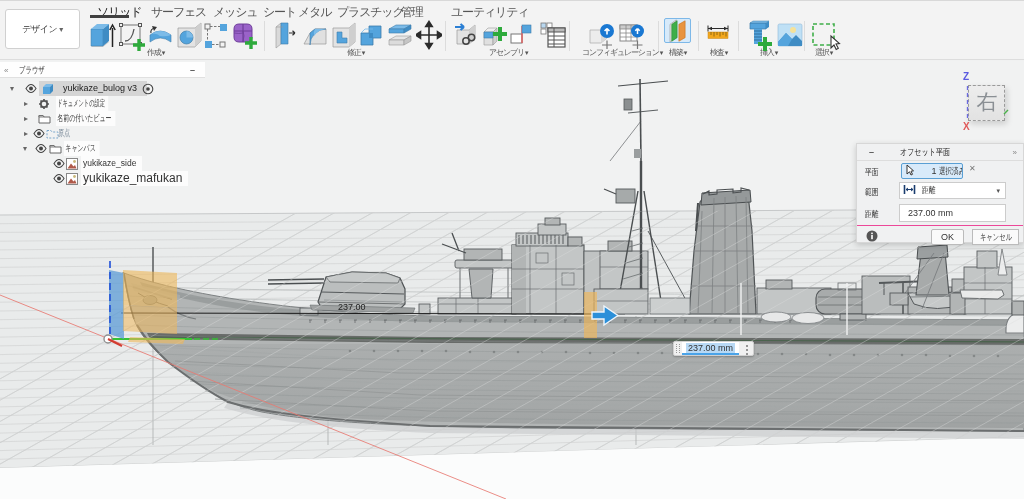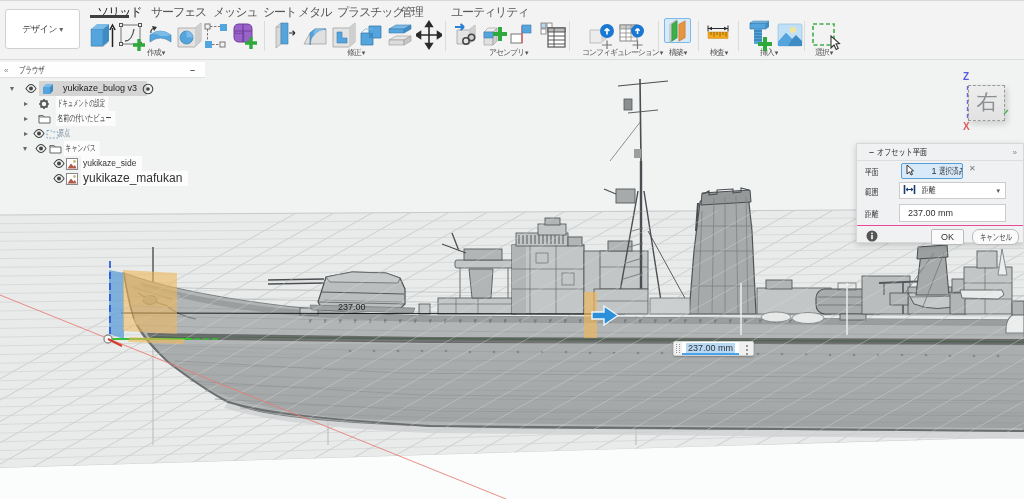--- a/index.html
+++ b/index.html
@@ -752,21 +752,21 @@
           <rect x="0.5" y="0.5" width="11" height="11" fill="#fff" stroke="#888" stroke-width="1"></rect>
           <path d="M1.5 10.5 L5 5.5 L7.5 8.5 L9 7 L10.5 10.5 Z" fill="#b05a4a"></path>
           <circle cx="8.5" cy="3.5" r="1.4" fill="#c9b87a"></circle>
         </svg>
       <span class="brlab" style="position:absolute;left:81px;font-size:12px">yukikaze_mafukan</span>
     </div>
   </div>
   <div id="dialog">
     <div style="height:17px;border-bottom:1px solid #ddd;line-height:17px">
       <span style="margin-left:12px;color:#555;font-weight:bold">–</span>
-      <span style="margin-left:0;color:#222"><span class="cjk" style="transform:scaleX(0.78)">オフセット平面</span></span>
+      <span style="margin-left:23px;color:#222"><span class="cjk" style="transform:scaleX(0.78)">オフセット平面</span></span>
       <span style="float:right;margin-right:6px;color:#888;font-size:8px">»</span>
     </div>
     <div style="position:relative;height:20px">
       <span style="position:absolute;left:8px;top:5px"><span class="cjk" style="transform:scaleX(0.75)">平面</span></span>
       <span style="position:absolute;left:44px;top:2px;width:62px;height:16px;background:#d8eafa;border:1px solid #5a9fd4;border-radius:2px;line-height:14px;white-space:nowrap;overflow:hidden">
         <svg style="vertical-align:-2px;margin-left:3px" width="10" height="12" viewBox="0 0 10 12">
             <path d="M2 1 L2 10 L4.5 7.8 L6 11 L7.5 10.3 L6 7.2 L8.5 6.8 Z" fill="#fff" stroke="#333" stroke-width="1"></path>
           </svg>
         <span style="margin-left:14px">1 <span class="cjk" style="transform:scaleX(0.72)">選択済み</span></span></span>
       <span style="position:absolute;left:112px;top:3px;color:#777;font-size:8px">✕</span>
@@ -785,21 +785,21 @@
       <span style="position:absolute;left:8px;top:5px"><span class="cjk" style="transform:scaleX(0.75)">距離</span></span>
       <span style="position:absolute;left:42px;top:1px;width:107px;height:18px;background:#fff;border:1px solid #ccc;line-height:17px"><span style="margin-left:8px">237.00 mm</span></span>
     </div>
     <div style="position:relative;height:21px;border-top:1px solid #ec4899">
       <svg style="position:absolute;left:9px;top:4px" width="12" height="12" viewBox="0 0 12 12">
           <circle cx="6" cy="6" r="5.5" fill="#555"></circle>
           <rect x="5.2" y="5" width="1.6" height="4.2" fill="#fff"></rect>
           <rect x="5.2" y="2.6" width="1.6" height="1.6" fill="#fff"></rect>
         </svg>
       <span style="position:absolute;left:74px;top:3px;width:33px;height:16px;background:#fafafa;border:1px solid #bbb;border-radius:2px;text-align:center;line-height:15px">OK</span>
-      <span style="position:absolute;left:115px;top:3px;width:47px;height:16px;background:#fafafa;border:1px solid #bbb;border-radius:7px;text-align:center;line-height:15px"><span class="cjk" style="transform:scaleX(0.7);transform-origin:50% 50%">キャンセル</span></span>
+      <span style="position:absolute;left:115px;top:3px;width:47px;height:16px;background:#fafafa;border:1px solid #bbb;border-radius:0;text-align:center;line-height:15px"><span class="cjk" style="transform:scaleX(0.7);transform-origin:50% 50%">キャンセル</span></span>
     </div>
   </div>
   <div id="viewcube">
     <div style="position:absolute;left:968px;top:85px;width:37px;height:36px;background:linear-gradient(180deg,#ededed,#e2e2e2);border:1.5px dashed #9a9a9a;box-shadow:2px 3px 6px rgba(0,0,0,0.15)"></div>
     <div style="position:absolute;left:974px;top:88px;width:26px;height:28px;font-size:21px;color:#8a8f94;text-align:center;line-height:28px">右</div>
     <svg style="position:absolute;left:958px;top:70px" width="60" height="60" viewBox="0 0 60 60">
       <path d="M9.5 16 L9.5 50" stroke="#6a6ae0" stroke-width="1.3" stroke-dasharray="4 3"></path>
       <text x="5" y="10" font-size="10" fill="#5a5ae0" font-weight="bold" font-family="Liberation Sans">Z</text>
       <text x="5" y="60" font-size="10" fill="#e05a5a" font-weight="bold" font-family="Liberation Sans">X</text>
       <path d="M46 44 L50 40" stroke="#4ab04a" stroke-width="1.5"></path>

